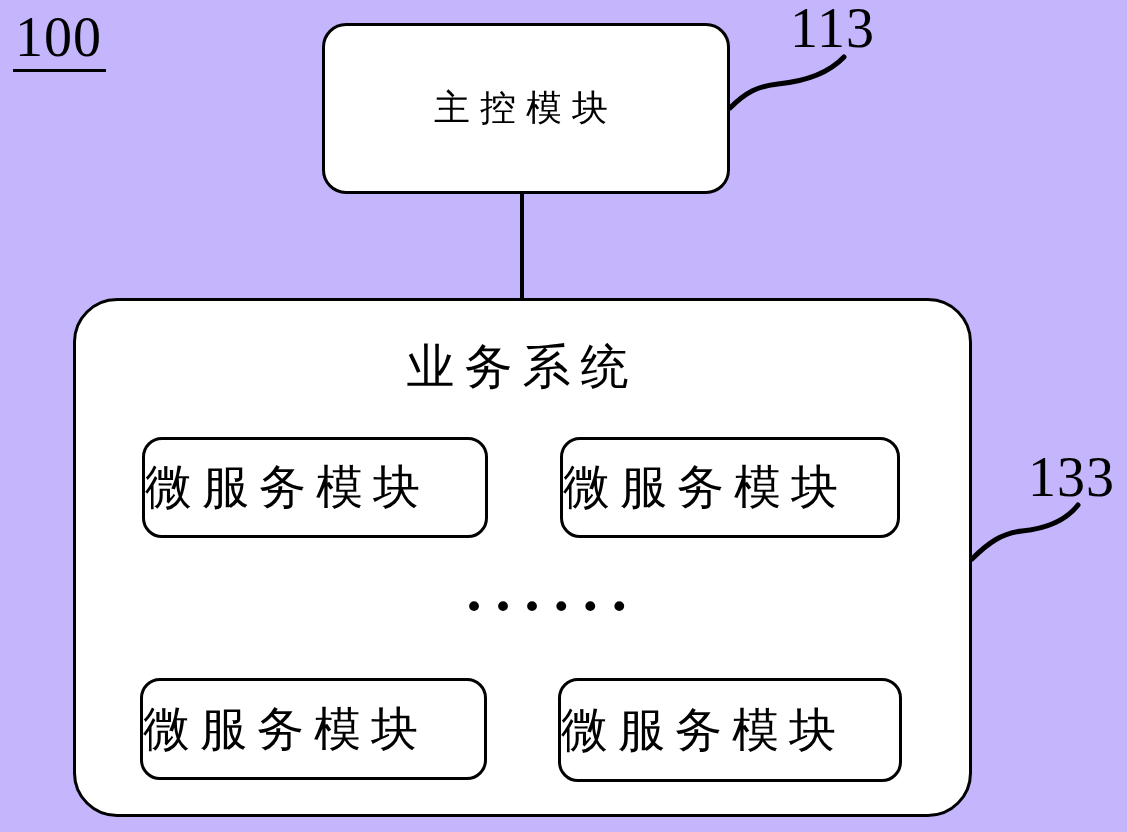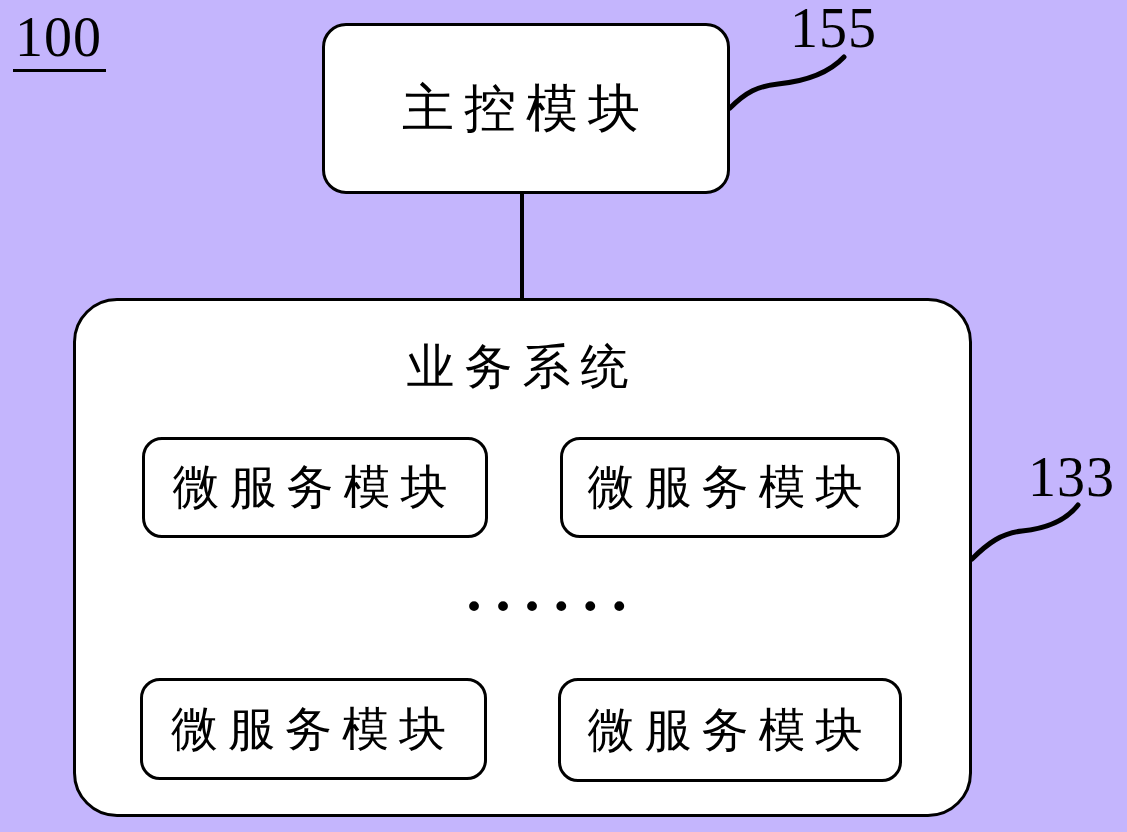--- a/index.html
+++ b/index.html
@@ -42,21 +42,21 @@
     left: 322px;
     top: 23px;
     width: 408px;
     height: 171px;
     border-radius: 24px;
     display: flex;
     align-items: center;
     justify-content: center;
   }
   .cjk {
-    font-size: 52px;
+    font-size: 36px;
     letter-spacing: 10px;
     white-space: nowrap;
   }
 
   
   .connector {
     position: absolute;
     left: 520px;
     top: 192px;
     width: 4px;
@@ -81,21 +81,20 @@
     text-align: center;
     font-size: 48px;
     letter-spacing: 10px;
   }
 
   
   .module {
     border-radius: 20px;
     display: flex;
     align-items: center;
-    justify-content: center;
   }
   .module .cjk { font-size: 47px; letter-spacing: 10px; }
   .m-tl { left: 66px;  top: 136px; width: 346px; height: 101px; }
   .m-tr { left: 484px; top: 136px; width: 340px; height: 101px; }
   .m-bl { left: 64px;  top: 377px; width: 347px; height: 102px; }
   .m-br { left: 482px; top: 377px; width: 344px; height: 104px; }
 
   
   .dots {
     position: absolute;
@@ -139,21 +138,21 @@
 <body>
 
 <div class="canvas">
 
   <div class="fig-label">100</div>
 
   <div class="box main-box">
     <span class="cjk">主控模块</span>
   </div>
 
-  <div class="ref ref-102">155</div>
+  <div class="ref ref-102">113</div>
 
   <div class="connector"></div>
 
   <svg class="leaders" viewBox="0 0 1127 832" xmlns="http://www.w3.org/2000/svg">
     <path class="leader" d="M 730 108 C 746 92, 758 86, 778 84 S 826 76, 844 57"></path>
     <path class="leader" d="M 972 559 C 988 543, 1002 533, 1022 531 S 1064 523, 1078 505"></path>
   </svg>
 
   <div class="box big-box">
 

